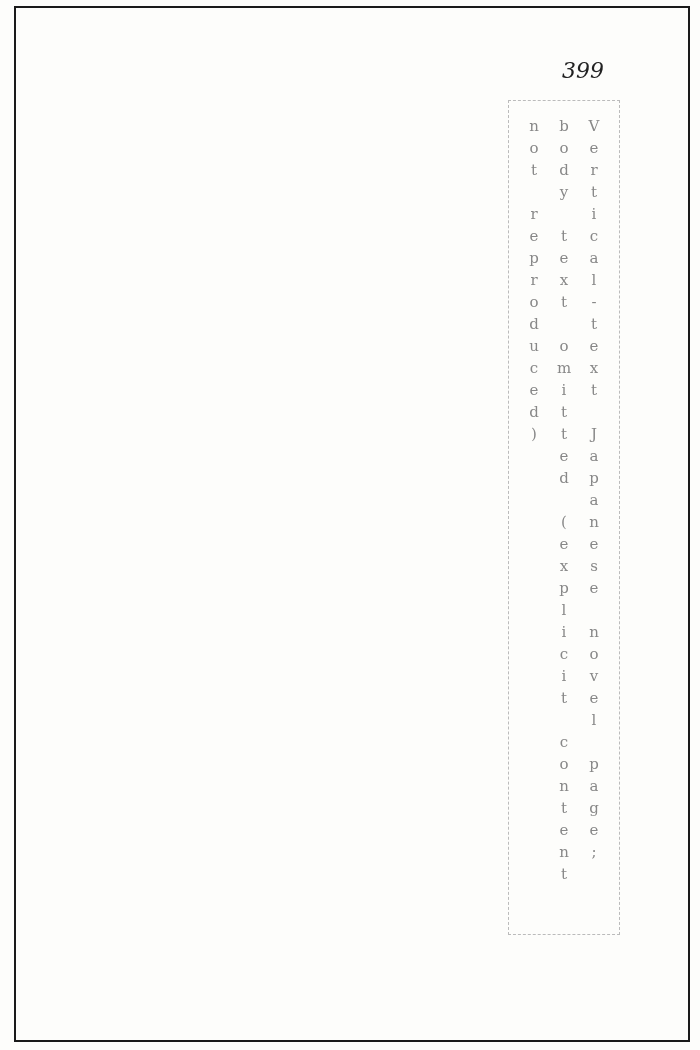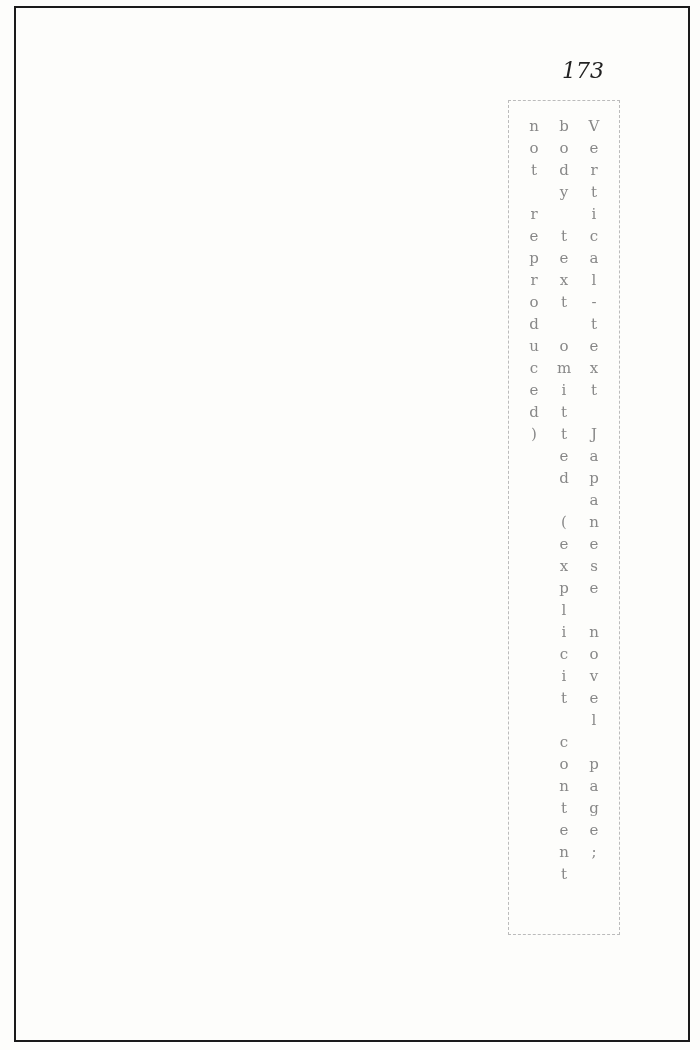--- a/index.html
+++ b/index.html
@@ -57,18 +57,18 @@
     height: 90%;
     display: inline-block;
   }
 </style>
 </head>
 <body>
 
 <div class="page">
   <div class="frame"></div>
 
-  <div class="page-number">173</div>
+  <div class="page-number">399</div>
 
   <div class="text-area">
     <span class="omitted-note">Vertical-text Japanese novel page; body text omitted (explicit content not reproduced)</span>
   </div>
 </div>
 
 </body></html>

